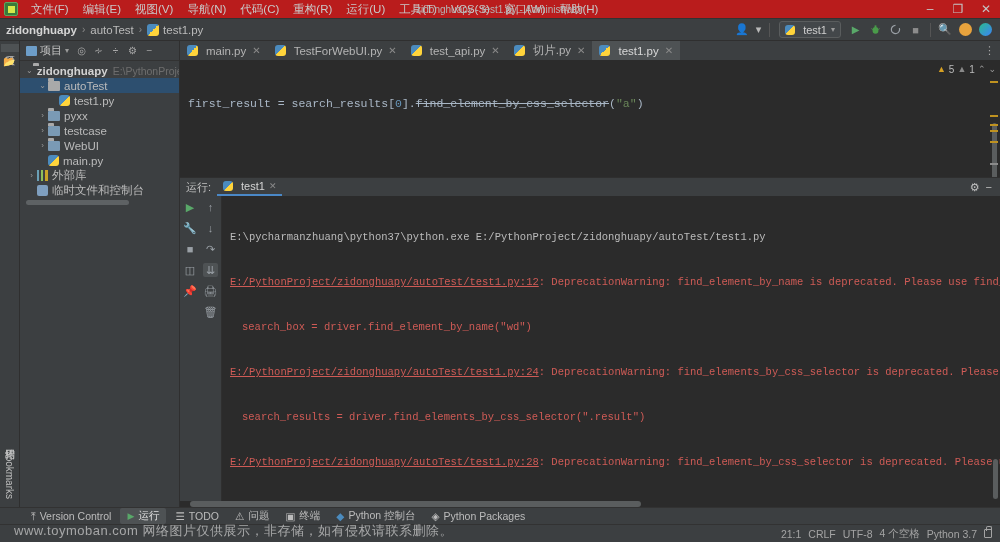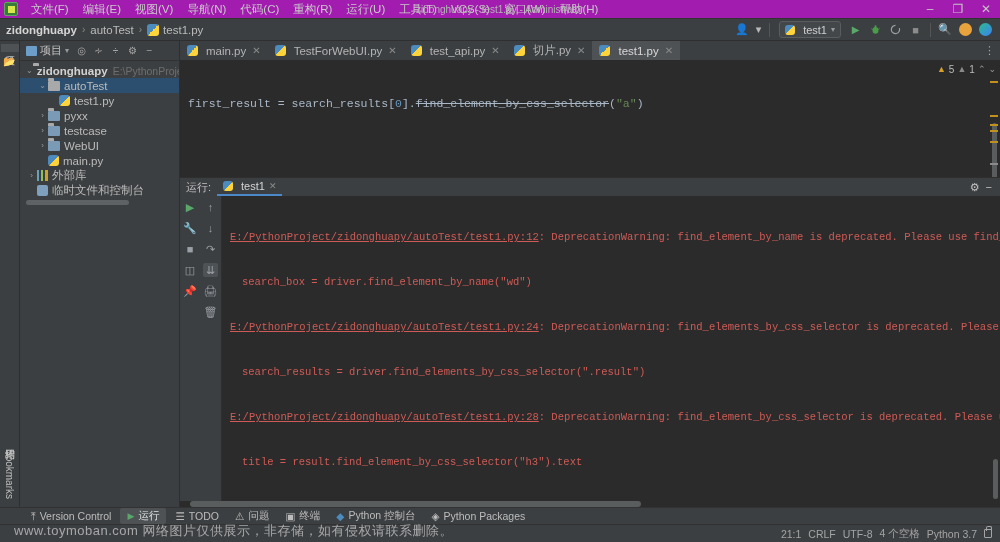--- a/index.html
+++ b/index.html
@@ -8,21 +8,21 @@
     background: #3c3f41;
     font-family: "Liberation Sans", sans-serif;
     font-size: 11px;
     color: #bbbbbb;
     -webkit-font-smoothing: antialiased;
   }
   .app { width: 1000px; height: 542px; display: flex; flex-direction: column; background:#3c3f41; }
 
   
   .titlebar {
-    height: 19px; background: #a21caf; display: flex; align-items: center;
+    height: 19px; background: #b91c1c; display: flex; align-items: center;
     border-bottom: 1px solid #323232; position: relative;
   }
   .app-logo {
     width: 14px; height: 14px; margin-left: 4px; margin-right: 6px;
     background: #3a7a3a; border:1px solid #5ea75e; border-radius:2px;
     display:flex; align-items:center; justify-content:center;
   }
   .app-logo i { display:block; width:7px; height:7px; background:#d6e84a; }
   .menu { display:flex; align-items:center; }
   .menu-item { padding: 2px 7px; color:#c8c8c8; font-size:11.5px; white-space:nowrap; cursor:default;}
@@ -383,20 +383,21 @@
           </div>
           <div class="run-tools2">
             <div class="rt">↑</div>
             <div class="rt">↓</div>
             <div class="rt">↷</div>
             <div class="rt sel">⇊</div>
             <div class="rt">🖨</div>
             <div class="rt">🗑</div>
           </div>
           <div class="console">
+            <div>E:\pycharmanzhuang\python37\python.exe E:/PythonProject/zidonghuapy/autoTest/test1.py</div>
             <div><span class="lnk">E:/PythonProject/zidonghuapy/autoTest/test1.py:12</span><span class="err">: DeprecationWarning: find_element_by_name is deprecated. Please use find_element(by=By.NAME, value=name) instead</span></div>
             <div class="ind err">search_box = driver.find_element_by_name("wd")</div>
             <div><span class="lnk">E:/PythonProject/zidonghuapy/autoTest/test1.py:24</span><span class="err">: DeprecationWarning: find_elements_by_css_selector is deprecated. Please use find_elements(by=By.CSS_SELECTOR, value=css_selecto</span></div>
             <div class="ind err">search_results = driver.find_elements_by_css_selector(".result")</div>
             <div><span class="lnk">E:/PythonProject/zidonghuapy/autoTest/test1.py:28</span><span class="err">: DeprecationWarning: find_element_by_css_selector is deprecated. Please use find_element(by=By.CSS_SELECTOR, value=css_selector)</span></div>
             <div class="ind err">title = result.find_element_by_css_selector("h3").text</div>
             
             
             
             

